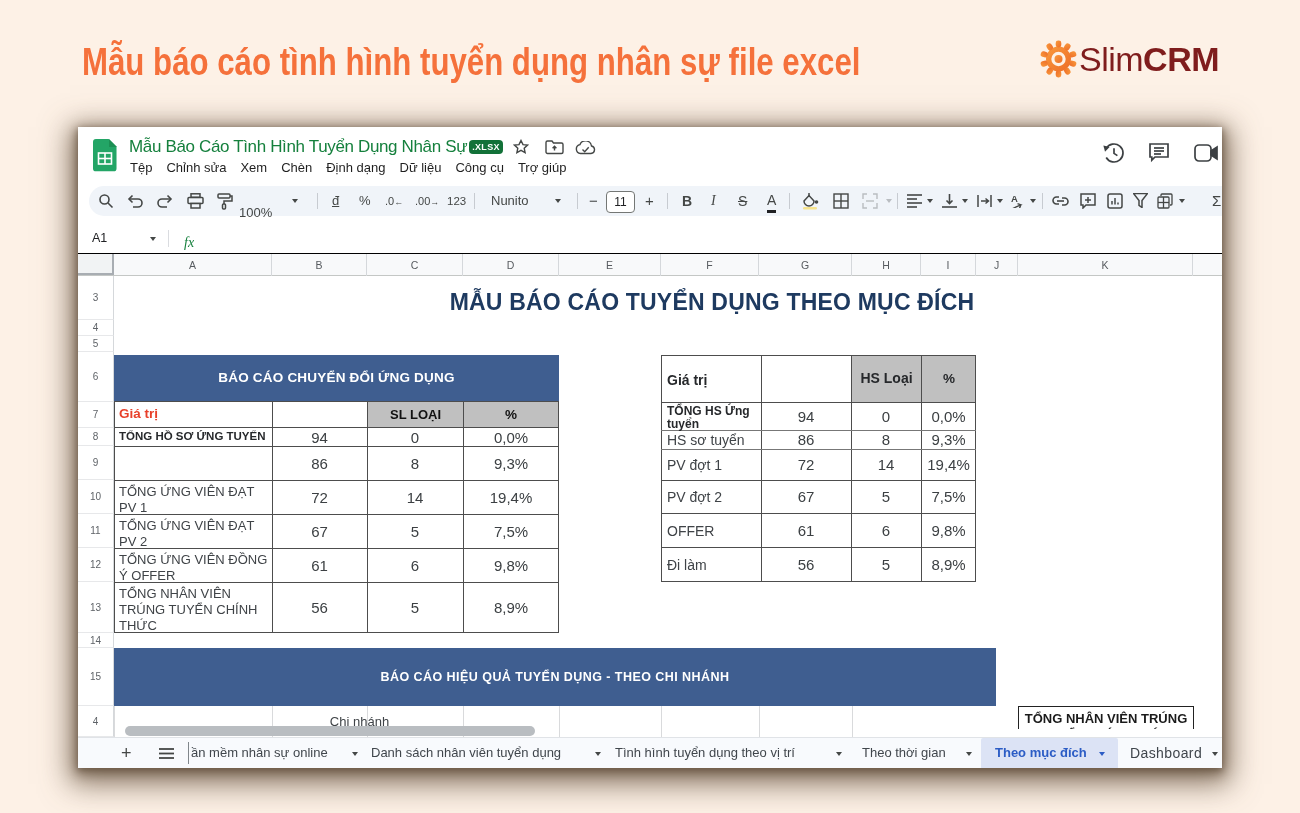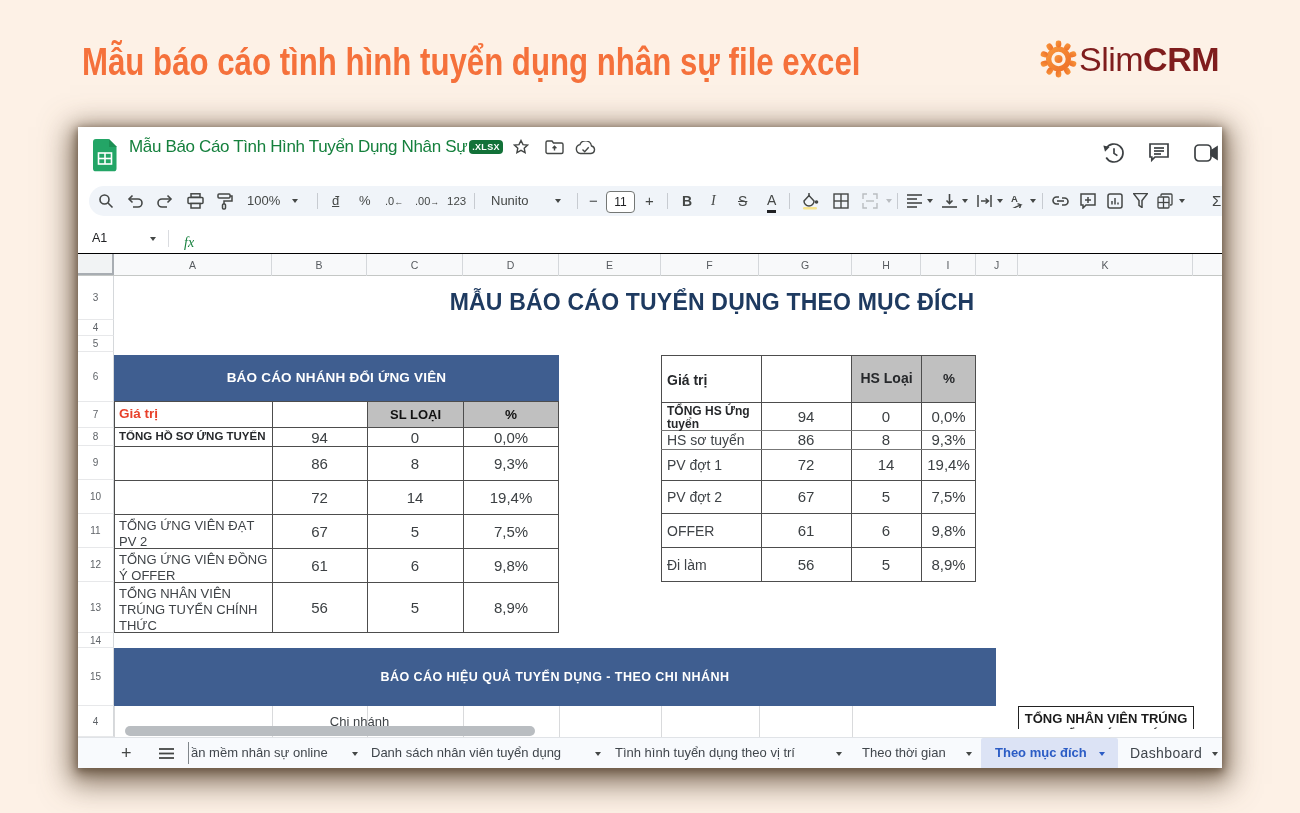--- a/index.html
+++ b/index.html
@@ -73,20 +73,21 @@
 
   <svg class="ic" style="left:15px;top:12px" width="24" height="33" viewBox="0 0 24 33">
     <path d="M2 0 H16 L24 8 V30 a3 3 0 0 1 -3 3 H3 a3 3 0 0 1 -3 -3 V3 a3 3 0 0 1 3 -3z" fill="#23a566" transform="translate(0,0) scale(0.98)"></path>
     <path d="M16 0 L24 8 H16z" fill="#1c8f54"></path>
     <rect x="5.5" y="14" width="13" height="11" fill="none" stroke="#fff" stroke-width="1.6"></rect>
     <line x1="5.5" y1="19.5" x2="18.5" y2="19.5" stroke="#fff" stroke-width="1.6"></line>
     <line x1="12" y1="14" x2="12" y2="25" stroke="#fff" stroke-width="1.6"></line>
   </svg>
   <div id="doctitle" class="abs">Mẫu Báo Cáo Tình Hình Tuyển Dụng Nhân Sự</div>
   <div id="badge" class="abs">.XLSX</div>
+  <div id="menus" class="abs"><span style="margin-left:0">Tệp</span><span>Chỉnh sửa</span><span>Xem</span><span>Chèn</span><span>Định dạng</span><span>Dữ liệu</span><span>Công cụ</span><span>Trợ giúp</span></div>
 
   <div id="toolbar" class="abs">
 
     <svg class="ic" style="left:9px;top:7px" width="16" height="16" viewBox="0 0 16 16" fill="none" stroke="#444746" stroke-width="1.6">
         <circle cx="6.5" cy="6.5" r="4.5"></circle>
         <line x1="10" y1="10" x2="14.5" y2="14.5"></line>
       </svg>
     <svg class="ic" style="left:38px;top:8px" width="16" height="14" viewBox="0 0 16 14" fill="none" stroke="#444746" stroke-width="1.6">
         <path d="M2 5 H11 a4 4 0 0 1 0 8 H6"></path>
         <path d="M5.5 1.5 L2 5 L5.5 8.5" fill="none"></path>
@@ -98,21 +99,21 @@
     <svg class="ic" style="left:98px;top:7px" width="17" height="16" viewBox="0 0 17 16" fill="none" stroke="#444746" stroke-width="1.5">
         <rect x="4" y="0.8" width="9" height="3.5"></rect>
         <rect x="1" y="4.5" width="15" height="6" rx="1"></rect>
         <rect x="4" y="10.5" width="9" height="4.5" fill="#f0f4f9"></rect>
       </svg>
     <svg class="ic" style="left:128px;top:7px" width="16" height="17" viewBox="0 0 16 17" fill="none" stroke="#444746" stroke-width="1.5">
         <rect x="1" y="1" width="12" height="4" rx="1"></rect>
         <path d="M13 3 h2 v5 h-8 v3"></path>
         <rect x="5.5" y="11" width="3" height="5" rx="1"></rect>
       </svg>
-    <div class="tbt" style="left:158px;">100%</div>
+    <div class="tbt" style="left:150px;margin-top:12px;">100%</div>
     <div class="caret abs" style="left:203px;top:13px;"></div>
     <div class="sep" style="left:228px;"></div>
     <div class="tbt" style="left:243px;text-decoration:underline;">đ</div>
     <div class="tbt" style="left:270px;">%</div>
     <div class="tbt" style="left:296px;font-size:11px;">.0<span style="font-size:9px">←</span></div>
     <div class="tbt" style="left:326px;font-size:11px;">.00<span style="font-size:9px">→</span></div>
     <div class="tbt" style="left:358px;font-size:11.5px;">123</div>
     <div class="sep" style="left:385px;"></div>
     <div class="tbt" style="left:402px;">Nunito</div>
     <div class="caret abs" style="left:466px;top:13px;"></div>
@@ -236,40 +237,41 @@
     <div class="rownum" style="top:521px;height:58px;line-height:58px;">15</div>
     <div class="rownum" style="top:579px;height:31px;line-height:31px;">4</div>
   </div>
 
   <div id="grid" class="abs" style="left:0;top:149px;width:1144px;height:461px;">
 
     <div class="abs" style="left:0;top:13px;width:1268px;text-align:center;font-size:23px;font-weight:bold;color:#1e3a60;letter-spacing:0.2px;">MẪU BÁO CÁO TUYỂN DỤNG THEO MỤC ĐÍCH</div>
 
     <div class="abs" style="left:36px;top:79px;width:445px;height:278px;">
 
-      <div class="abs bluecell" style="left:0;top:0;width:445px;height:46px;line-height:46px;font-size:13.5px;letter-spacing:0.2px;">BÁO CÁO NHÁNH ĐỔI ỨNG VIÊN</div>
+      <div class="abs bluecell" style="left:0;top:0;width:445px;height:46px;line-height:46px;font-size:13.5px;letter-spacing:0.2px;">BÁO CÁO CHUYỂN ĐỔI ỨNG DỤNG</div>
 
       <div class="abs" style="left:0;top:46px;width:445px;height:232px;border:1px solid #4d4d4d;box-sizing:border-box;"></div>
 
       <div class="abs" style="left:158px;top:46px;width:1px;height:232px;background:#4d4d4d;"></div>
       <div class="abs" style="left:253px;top:46px;width:1px;height:232px;background:#4d4d4d;"></div>
       <div class="abs" style="left:349px;top:46px;width:1px;height:232px;background:#4d4d4d;"></div>
 
       <div class="abs" style="left:0;top:72px;width:445px;height:1px;background:#4d4d4d;"></div>
       <div class="abs" style="left:0;top:91px;width:445px;height:1px;background:#4d4d4d;"></div>
       <div class="abs" style="left:0;top:125px;width:445px;height:1px;background:#4d4d4d;"></div>
       <div class="abs" style="left:0;top:159px;width:445px;height:1px;background:#4d4d4d;"></div>
       <div class="abs" style="left:0;top:193px;width:445px;height:1px;background:#4d4d4d;"></div>
       <div class="abs" style="left:0;top:227px;width:445px;height:1px;background:#4d4d4d;"></div>
 
       <div class="abs graycell" style="left:254px;top:47px;width:95px;height:25px;line-height:25px;font-size:13px;">SL LOẠI</div>
       <div class="abs graycell" style="left:350px;top:47px;width:94px;height:25px;line-height:25px;font-size:13.5px;">%</div>
       <div class="abs" style="left:5px;top:51px;font-size:13.5px;font-weight:bold;color:#e8402a;">Giá trị</div>
 
       <div class="abs" style="left:5px;top:75px;font-size:11.5px;font-weight:bold;color:#26282b;">TỔNG HỒ SƠ ỨNG TUYỂN</div>
+      <div class="cell" style="left:5px;top:129px;width:152px;line-height:16px;">TỔNG ỨNG VIÊN ĐẠT PV 1</div>
       <div class="cell" style="left:5px;top:163px;width:152px;line-height:16px;">TỔNG ỨNG VIÊN ĐẠT PV 2</div>
       <div class="cell" style="left:5px;top:197px;width:152px;line-height:16px;">TỔNG ỨNG VIÊN ĐỒNG Ý OFFER</div>
       <div class="cell" style="left:5px;top:231px;width:152px;line-height:16px;">TỔNG NHÂN VIÊN TRÚNG TUYỂN CHÍNH THỨC</div>
 
       <div class="cell num" style="left:158px;top:74px;width:95px;">94</div>
       <div class="cell num" style="left:253px;top:74px;width:96px;">0</div>
       <div class="cell num" style="left:349px;top:74px;width:96px;">0,0%</div>
       <div class="cell num" style="left:158px;top:100px;width:95px;">86</div>
       <div class="cell num" style="left:253px;top:100px;width:96px;">8</div>
       <div class="cell num" style="left:349px;top:100px;width:96px;">9,3%</div>

